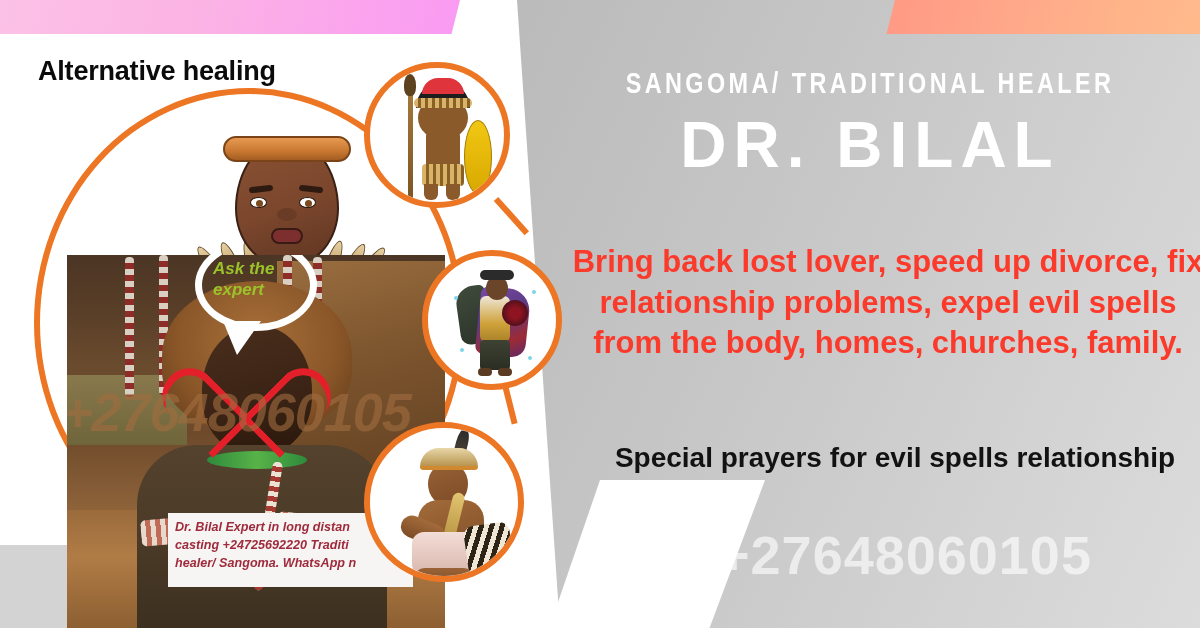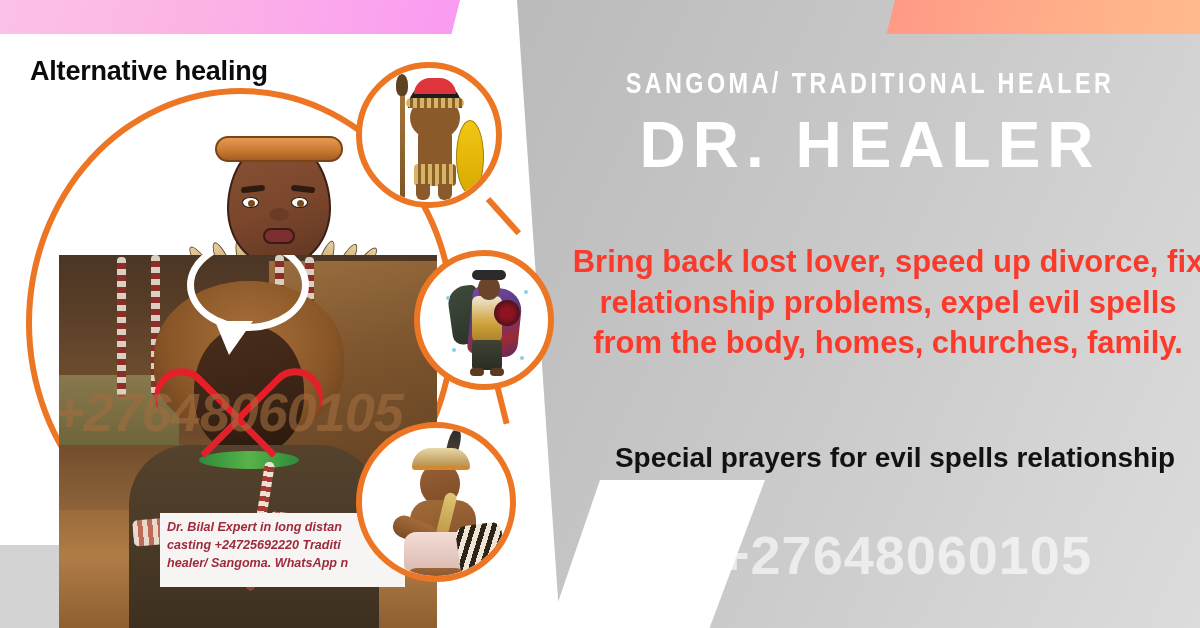--- a/index.html
+++ b/index.html
@@ -46,21 +46,21 @@
   .white-cut {
     position: absolute;
     top: 480px; left: 545px;
     width: 220px; height: 160px;
     background: #ffffff;
     clip-path: polygon(55px 0, 220px 0, 160px 160px, 0 160px);
   }
 
   
   .left-stage {
-    position: absolute; top: 0; left: 4px;
+    position: absolute; top: 0; left: 12px;
     width: 560px; height: 628px;
   }
   .heading-alt {
     position: absolute; top: 56px; left: 26px;
     font-size: 27px; font-weight: bold; color: #0b0b0b;
     letter-spacing: -0.2px;
     white-space: nowrap;
   }
 
   
@@ -419,20 +419,22 @@
       <div class="subject-torso"></div>
       <div class="neck-bead-green"></div>
       <div class="neck-bead-long"></div>
       <div class="arm-band" style="left:74px; top:262px; transform:rotate(-5deg);"></div>
       <div class="arm-band" style="left:210px; top:260px; transform:rotate(5deg);"></div>
 
       <div class="heart"></div>
 
       <div class="bubble"></div>
       <div class="bubble-tail"></div>
+      <div class="bubble-text">Ask the
+expert</div>
 
       <div class="photo-watermark">+27648060105</div>
 
       <div class="caption-box">
         <div class="caption-text">Dr. Bilal Expert in long distan
 casting +24725692220 Traditi
 healer/ Sangoma. WhatsApp n</div>
       </div>
     </div>
 
@@ -478,19 +480,19 @@
       <div class="k-arm"></div>
       <div class="k-wrap"></div>
       <div class="k-fur"></div>
       <div class="k-leg"></div>
     </div>
 
   </div>
 
   <div class="right-col">
     <div class="kicker">SANGOMA/ TRADITIONAL HEALER</div>
-    <div class="doctor-name">DR. HEALER</div>
+    <div class="doctor-name">DR. BILAL</div>
     <div class="services">Bring back lost lover, speed up divorce, fix relationship problems, expel evil spells from the body, homes, churches, family.</div>
     <div class="prayers">Special prayers for  evil spells relationship</div>
     <div class="phone-watermark">+27648060105</div>
   </div>
 
 </div>
 
 </body></html>

